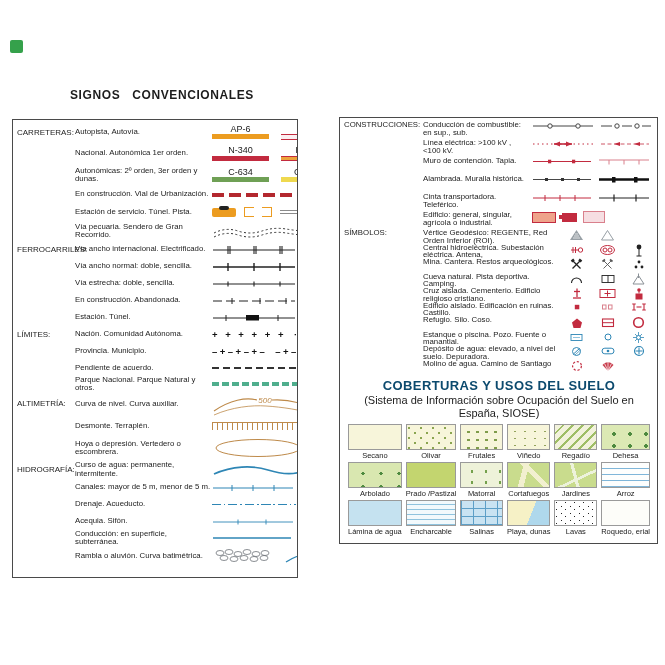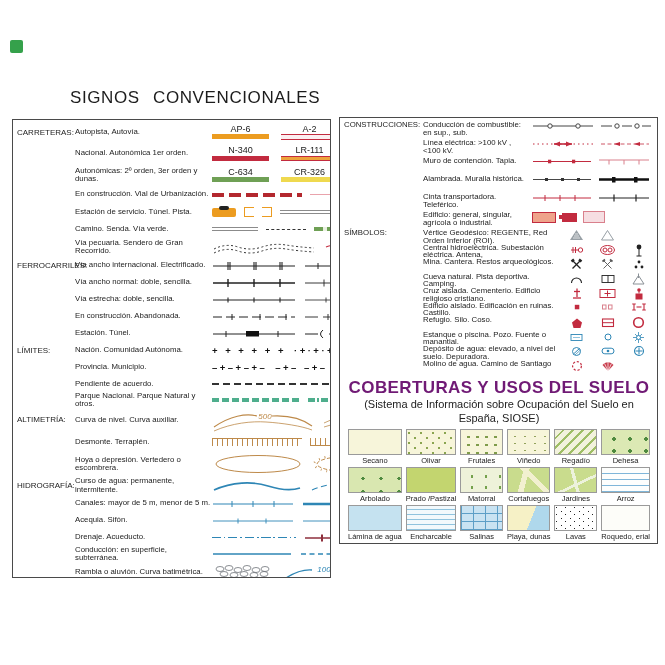--- a/index.html
+++ b/index.html
@@ -1,20 +1,20 @@
 <!DOCTYPE html>
 <html><head>
 <meta charset="utf-8">
 <style>
   html,body{margin:0;padding:0;background:#fff;}
   #canvas{position:relative;width:665px;height:665px;background:#fff;font-family:"Liberation Sans",sans-serif;color:#222;overflow:hidden;}
   .green-marker{position:absolute;left:10px;top:40px;width:13px;height:13px;background:#35A14B;border-radius:2px;}
-  .main-title{position:absolute;left:70px;top:88px;font-size:17px;font-weight:normal;letter-spacing:.6px;word-spacing:8px;color:#1c1c1c;}
+  .main-title{position:absolute;left:70px;top:88px;font-size:12px;font-weight:bold;letter-spacing:.6px;word-spacing:8px;color:#1c1c1c;}
   .panel{position:absolute;border:1px solid #4a4a4a;background:#fff;box-sizing:border-box;overflow:hidden;}
-  #left-panel{left:12px;top:119px;width:319px;height:459px;padding:2px 3px 0 4px;}
+  #left-panel{left:12px;top:119px;width:286px;height:459px;padding:2px 3px 0 4px;}
   #right-panel{left:339px;top:117px;width:319px;height:427px;padding:3px 3px 0 4px;}
   .lrow{display:flex;align-items:center;}
   .cat{width:58px;font-size:8px;color:#222;flex-shrink:0;line-height:1;}
   .desc{width:137px;font-size:7.8px;color:#222;flex-shrink:0;line-height:1.05;}
   .sym{flex:1;display:flex;align-items:center;gap:8px;}
   .sym.badges{gap:12px;align-items:flex-start;padding-bottom:1px;}
   .h16{height:16px}.h17{height:17px}.h18{height:18px}.h19{height:19px}.h20{height:20px}.h21{height:21px}.h22{height:22px}.h24{height:24px}
   .badge{display:flex;flex-direction:column;align-items:center;width:57px;font-size:9px;color:#222;line-height:1.15;}
   .bar{width:57px;height:5px;}
   .bar-ap6{background:#EC9C20;}
@@ -43,21 +43,21 @@
   .rcat{width:79px;font-size:7.8px;flex-shrink:0;line-height:1;}
   .rdesc{flex:1;font-size:7.8px;line-height:1.02;padding-right:2px;}
   .sym-c{width:122px;display:flex;gap:6px;align-items:center;flex-shrink:0;}
   .sym-s{width:93px;display:flex;flex-shrink:0;}
   .scell{width:31px;display:flex;justify-content:center;align-items:center;}
   .h14{height:14.5px;}
   .bld1{width:22px;height:9px;background:#EFA38B;border:1px solid #C22B3F;}
   .bld2{width:15px;height:9px;background:#C22B3F;position:relative;}
   .bld2 i{position:absolute;left:-3px;top:2px;width:4px;height:4px;background:#C22B3F;display:block;}
   .bld3{width:20px;height:10px;background:#F6DEE2;border:1px solid #D9808C;}
-  .lu-title{margin-top:4px;text-align:center;font-size:17px;font-weight:bold;letter-spacing:.4px;color:#701a75;line-height:1.2;}
+  .lu-title{margin-top:4px;text-align:center;font-size:13px;font-weight:bold;letter-spacing:.4px;color:#0c4a6e;line-height:1.2;}
   .lu-sub{text-align:center;font-size:11px;color:#222;line-height:1.2;}
   .grid{display:grid;grid-template-columns:repeat(6,1fr);column-gap:4px;row-gap:2px;padding:4px 4px 0 4px;}
   .cell{display:flex;flex-direction:column;align-items:center;}
   .sw{width:100%;height:26px;border:1px solid #9a9a9a;box-sizing:border-box;}
   .cell span{font-size:7.5px;margin-top:1px;white-space:nowrap;}
   .sw-secano{background:#F7F5DA;}
   .sw-olivar{background:#F7F5DA;background-image:radial-gradient(circle,#8aa550 1.1px,transparent 1.2px),radial-gradient(circle,#8aa550 1.1px,transparent 1.2px);background-size:12px 10px,12px 10px;background-position:2px 3px,8px 8px;}
   .sw-frutales{background:#F7F5DA;background-image:radial-gradient(circle,#7f9c4a 1.2px,transparent 1.3px);background-size:9px 8px;background-position:3px 3px;}
   .sw-vinedo{background:#F7F5DA;background-image:radial-gradient(circle,#93a35b 1px,transparent 1.1px);background-size:10px 7px;background-position:2px 3px;}
   .sw-regadio{background:#F2F2DC;background-image:repeating-linear-gradient(135deg,transparent 0 5px,#9FBE66 5px 7px);}
@@ -144,29 +144,20 @@
       <span class="sym">
         <span class="station">
             <i></i>
           </span>
         <span class="tunnel-portal"></span>
         <span class="tunnel-portal2"></span>
         <span class="dbl-gray" style="width:58px"></span>
       </span>
     </div>
 
-    <div class="lrow h16">
-      <span class="cat"></span>
-      <span class="desc">Camino. Senda. Vía verde.</span>
-      <span class="sym">
-          <span class="dbl-gray"></span>
-          <span class="senda"></span>
-          <span class="viaverde"></span>
-        </span>
-    </div>
 
     <div class="lrow h20">
       <span class="cat"></span>
       <span class="desc">Vía pecuaria. Sendero de Gran Recorrido.</span>
       <span class="sym">
         <svg width="104" height="13">
             <path d="M2,8 Q14,2 26,6 T50,6 T74,4 T102,7" fill="none" stroke="#333" stroke-width="1" stroke-dasharray="2 2.4"></path>
             <path d="M2,12 Q14,6 26,10 T50,10 T74,8 T102,11" fill="none" stroke="#333" stroke-width="1" stroke-dasharray="2 2.4"></path>
           </svg>
         <svg width="84" height="13">
@@ -403,51 +394,51 @@
             </g>
           </svg>
         <svg width="78" height="10">
             <line x1="1" y1="5" x2="77" y2="5" stroke="#2E86B5" stroke-width="2.6"></line>
           </svg>
       </span>
     </div>
 
     <div class="lrow h17">
       <span class="cat"></span>
-      <span class="desc">Acequia. Sifón.</span>
-      <span class="sym">
-        <svg width="82" height="10">
-            <g stroke="#2E86B5" stroke-width="0.9">
-              <line x1="1" y1="5" x2="81" y2="5"></line>
-              <line x1="26" y1="2.5" x2="26" y2="7.5"></line>
-              <line x1="54" y1="2.5" x2="54" y2="7.5"></line>
-            </g>
-          </svg>
-        <svg width="78" height="10">
-            <g stroke="#2E86B5" stroke-width="0.9" fill="#fff">
-              <line x1="1" y1="5" x2="28" y2="5"></line>
-              <circle cx="34" cy="5" r="2.2"></circle>
-              <circle cx="43" cy="5" r="2.2"></circle>
-              <line x1="49" y1="5" x2="77" y2="5"></line>
-            </g>
-          </svg>
-      </span>
-    </div>
-
-    <div class="lrow h17">
-      <span class="cat"></span>
       <span class="desc">Drenaje. Acueducto.</span>
       <span class="sym">
         <span class="drain"></span>
         <svg width="78" height="10">
             <line x1="1" y1="5" x2="77" y2="5" stroke="#8E2F3C" stroke-width="1.6"></line>
             <g stroke="#8E2F3C" stroke-width="2">
               <line x1="18" y1="1.5" x2="18" y2="8.5"></line>
               <line x1="39" y1="1.5" x2="39" y2="8.5"></line>
               <line x1="60" y1="1.5" x2="60" y2="8.5"></line>
+            </g>
+          </svg>
+      </span>
+    </div>
+
+    <div class="lrow h17">
+      <span class="cat"></span>
+      <span class="desc">Acequia. Sifón.</span>
+      <span class="sym">
+        <svg width="82" height="10">
+            <g stroke="#2E86B5" stroke-width="0.9">
+              <line x1="1" y1="5" x2="81" y2="5"></line>
+              <line x1="26" y1="2.5" x2="26" y2="7.5"></line>
+              <line x1="54" y1="2.5" x2="54" y2="7.5"></line>
+            </g>
+          </svg>
+        <svg width="78" height="10">
+            <g stroke="#2E86B5" stroke-width="0.9" fill="#fff">
+              <line x1="1" y1="5" x2="28" y2="5"></line>
+              <circle cx="34" cy="5" r="2.2"></circle>
+              <circle cx="43" cy="5" r="2.2"></circle>
+              <line x1="49" y1="5" x2="77" y2="5"></line>
             </g>
           </svg>
       </span>
     </div>
 
     <div class="lrow h16">
       <span class="cat"></span>
       <span class="desc">Conducción: en superficie, subterránea.</span>
       <span class="sym">
         <svg width="80" height="8">

